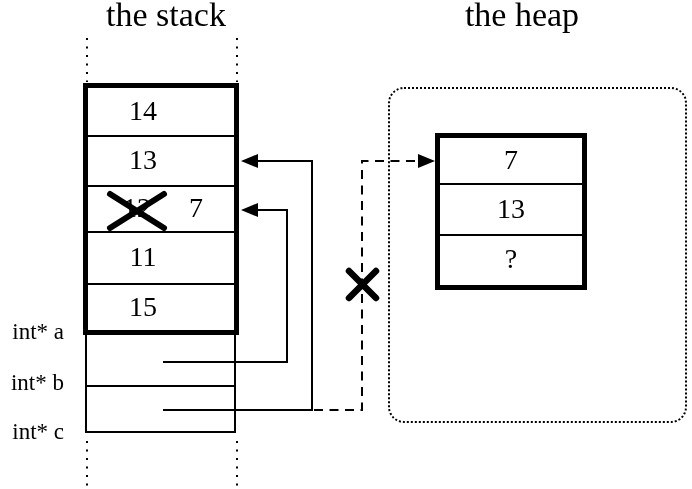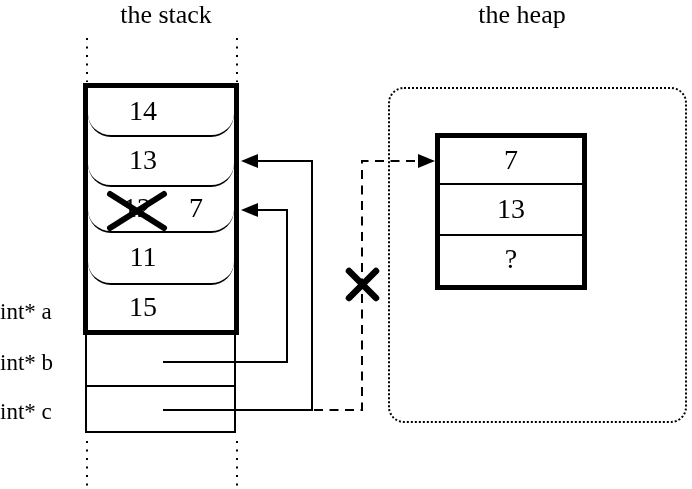--- a/index.html
+++ b/index.html
@@ -13,41 +13,40 @@
     height: 489px;
     background: #ffffff;
     font-family: "Liberation Serif", "DejaVu Serif", serif;
     color: #000000;
     overflow: hidden;
   }
   .title {
     position: absolute;
     top: 0px;
     transform: translateX(-50%);
-    font-size: 26px;
+    font-size: 34px;
     line-height: 30px;
     white-space: nowrap;
   }
   .stack-title { left: 166px; }
   .heap-title  { left: 514px; margin-left: 8px; }
 
   
   .stack-frame {
     position: absolute;
     left: 83px; top: 83px;
     width: 156px; height: 252px;
     border: 5px solid #000;
     box-sizing: border-box;
   }
   .stack-frame .cell {
     position: relative;
     width: 100%;
     box-sizing: border-box;
     border-bottom: 2px solid #000;
-    border-radius: 23px;
   }
   .stack-frame .cell:last-child { border-bottom: none; }
   .cell .val {
     position: absolute;
     font-size: 28px;
     top: 50%;
     transform: translateY(-54%);
     text-align: center;
   }
   .stack-frame .val-main { left: 0; width: 110px; }
@@ -68,24 +67,25 @@
     box-sizing: border-box;
   }
   .below-frame .cell-b { height: 52px; border-bottom: 2px solid #000; }
   .below-frame .cell-c { height: 44px; }
 
   
   .var-label {
     position: absolute;
     left: 0px;
     width: 64px;
-    text-align: left;
+    text-align: right;
     font-size: 23px;
     line-height: 24px;
     white-space: nowrap;
+    margin-top: 20px;
   }
   .label-a { top: 300px; }
   .label-b { top: 351px; }
   .label-c { top: 400px; }
 
   
   .heap-region {
     position: absolute;
     left: 388px; top: 87px;
     width: 299px; height: 336px;

